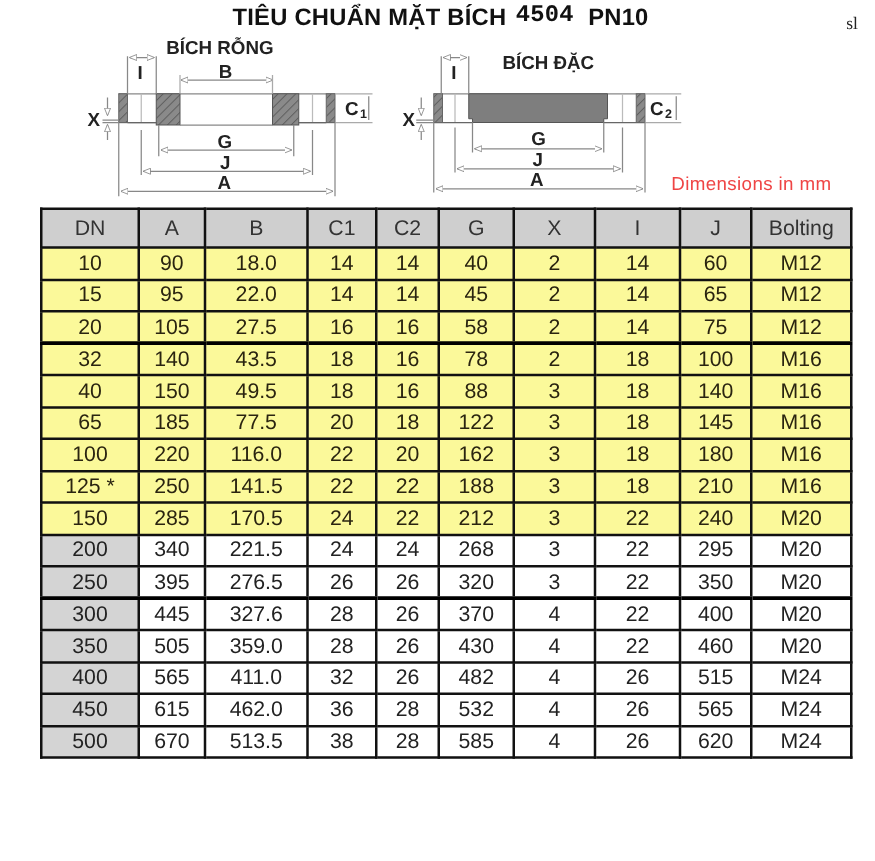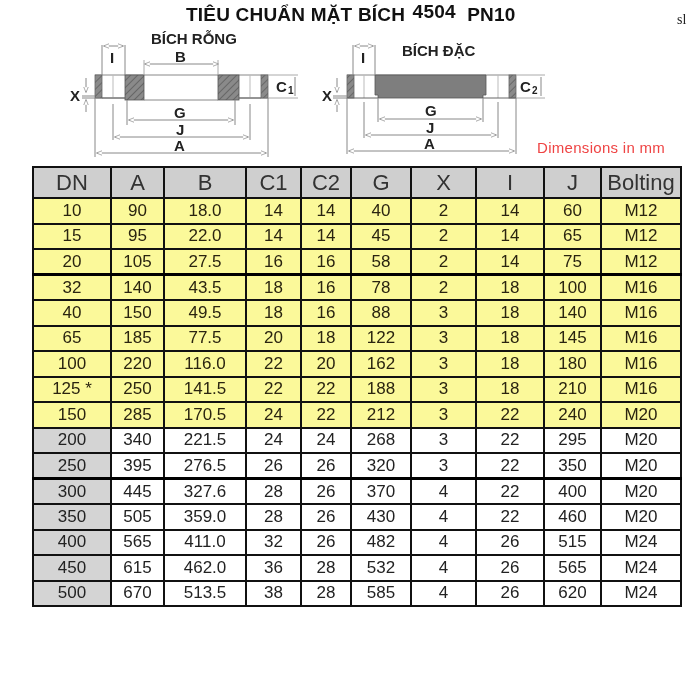--- a/index.html
+++ b/index.html
@@ -1,44 +1,44 @@
 <!DOCTYPE html>
 <html><head>
 <meta charset="utf-8">
 <style>
   * { box-sizing: border-box; margin: 0; padding: 0; }
   body { width: 700px; height: 689px; background: #ffffff; position: relative; overflow: hidden;
          font-family: "Liberation Sans", sans-serif; color: #222; }
   .title { position: absolute; left: 186px; top: 4px; font-size: 19px; font-weight: bold; color: #111; white-space: nowrap; letter-spacing: 0.2px; }
-  .title .std { font-family: Liberation Sans, sans-serif; font-size: 19px; font-weight: bold; position: relative; top: -3px; margin: 0 6px 12px 2px; }
+  .title .std { font-family: Liberation Mono, monospace; font-size: 19px; font-weight: bold; position: relative; top: -3px; margin: 0 6px 12px 2px; }
   .corner { position: absolute; left: 677px; top: 12px; font-family: "Liberation Serif", serif; font-size: 14px; color: #222; }
   .label { position: absolute; font-weight: bold; font-size: 15px; color: #222; white-space: nowrap; }
   .dims-note { position: absolute; left: 537px; top: 139px; font-size: 15px; color: #ef4444; white-space: nowrap; letter-spacing: 0.3px; }
   svg.diagram { position: absolute; left: 0; top: 0; }
   .dimtxt { font-family: "Liberation Sans", sans-serif; font-weight: bold; font-size: 15px; fill: #222; }
 
   table.flange { position: absolute; left: 32px; top: 166px; width: 648px; border-collapse: collapse; table-layout: fixed; }
   table.flange td, table.flange th { border: 2px solid #111; text-align: center; font-size: 17px; font-weight: normal; height: 25.5px; padding: 0; line-height: 22px; }
-  table.flange th { background: #cfcfcf; height: 31px; color: #333; font-size: 22px; text-align: center; }
+  table.flange th { background: #cfcfcf; height: 31px; color: #333; font-size: 17px; text-align: center; }
   table.flange tr.yellow td { background: #fbf99a; color: #2a2410; }
   table.flange tr.white td { background: #ffffff; color: #222; }
   table.flange tr.white td.dn { background: #d4d4d4; }
   table.flange tr.group-start td { border-top: 3px solid #000; }
 </style>
 </head>
 <body>
 
 <div class="title">
   <span>TIÊU CHUẨN MẶT BÍCH</span>
   <span class="std">4504</span>
   <span>PN10</span>
 </div>
 <div class="corner">sl</div>
 
-<div class="label" style="left:151px; top:30px;">BÍCH RỖNG</div>
+<div class="label" style="left:133px; top:30px;">BÍCH RỖNG</div>
 <div class="label" style="left:402px; top:42px;">BÍCH ĐẶC</div>
 <div class="dims-note">Dimensions  in  mm</div>
 
 <svg class="diagram" width="700" height="166" viewBox="0 0 700 166">
   <defs>
     <pattern id="hatch" patternUnits="userSpaceOnUse" width="5" height="5" patternTransform="rotate(45)">
       <rect width="5" height="5" fill="#8a8a8a"></rect>
       <line x1="0" y1="0" x2="0" y2="5" stroke="#5e5e5e" stroke-width="1.6"></line>
     </pattern>
     <marker id="arr" viewBox="0 0 10 10" refX="9" refY="5" markerWidth="6" markerHeight="6" orient="auto-start-reverse">

